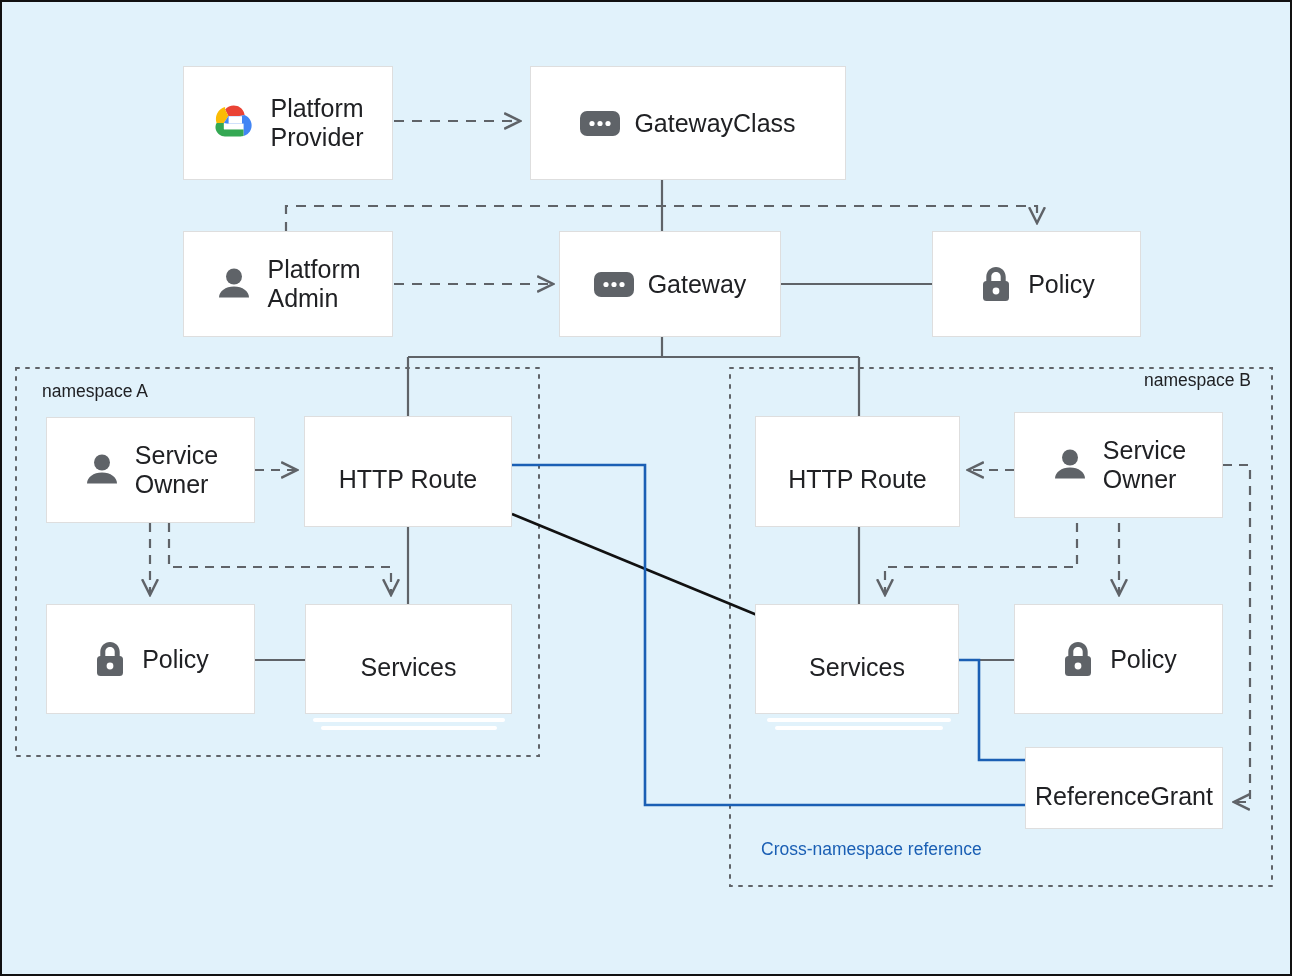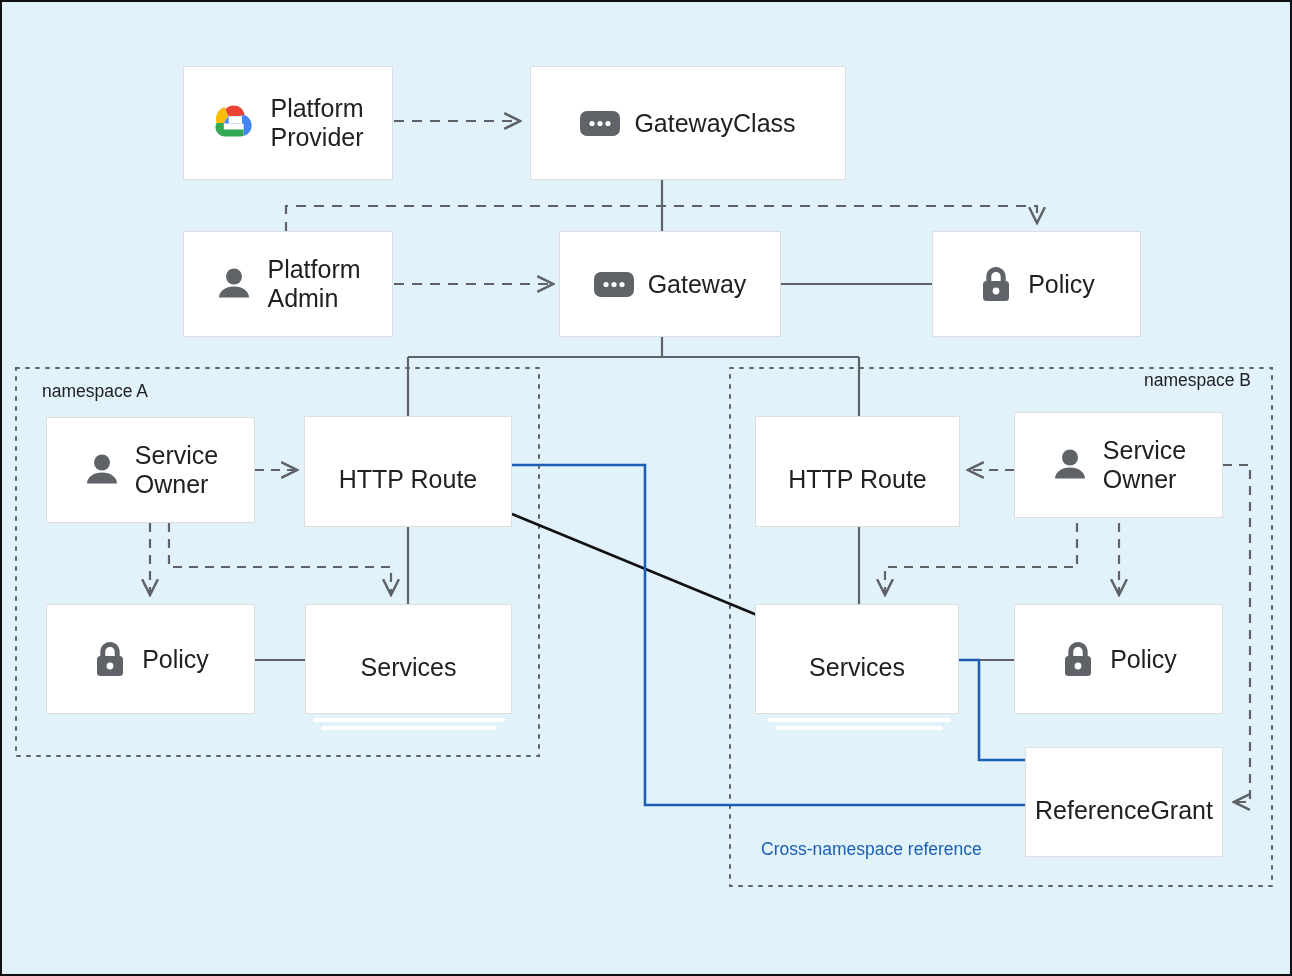--- a/index.html
+++ b/index.html
@@ -218,19 +218,19 @@
 
   <div class="node" style="left:1012px;top:602px;width:209px;height:110px;">
     <svg class="ico ico-lock" viewBox="0 0 36 40" xmlns="http://www.w3.org/2000/svg">
       <path d="M18 3 C12.6 3 8.3 7.3 8.3 12.7 L8.3 18 L13.3 18 L13.3 12.7 C13.3 10.1 15.4 8 18 8 C20.6 8 22.7 10.1 22.7 12.7 L22.7 18 L27.7 18 L27.7 12.7 C27.7 7.3 23.4 3 18 3 Z" fill="#5f6368"></path>
       <rect x="5" y="17" width="26" height="20" rx="3.5" fill="#5f6368"></rect>
       <circle cx="18" cy="27" r="3.4" fill="#ffffff"></circle>
     </svg>
     <span class="lbl">Policy</span>
   </div>
 
-  <div class="node ctr" style="left:1023px;top:745px;width:198px;height:110px;">
+  <div class="node ctr" style="left:1023px;top:745px;width:198px;height:82px;">
     <span class="lbl">ReferenceGrant</span>
   </div>
 
   <div class="xref-label" style="left:759px;top:805px;">Cross-namespace reference</div>
 
 </div>
 
 </body></html>

